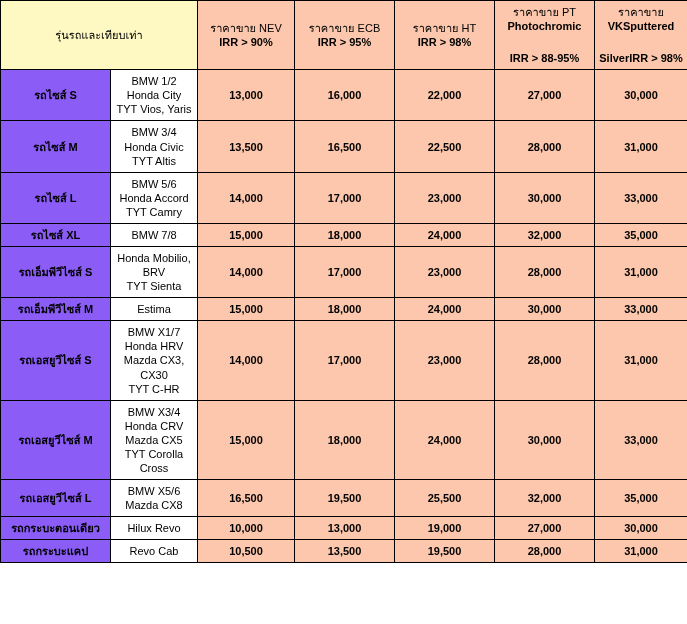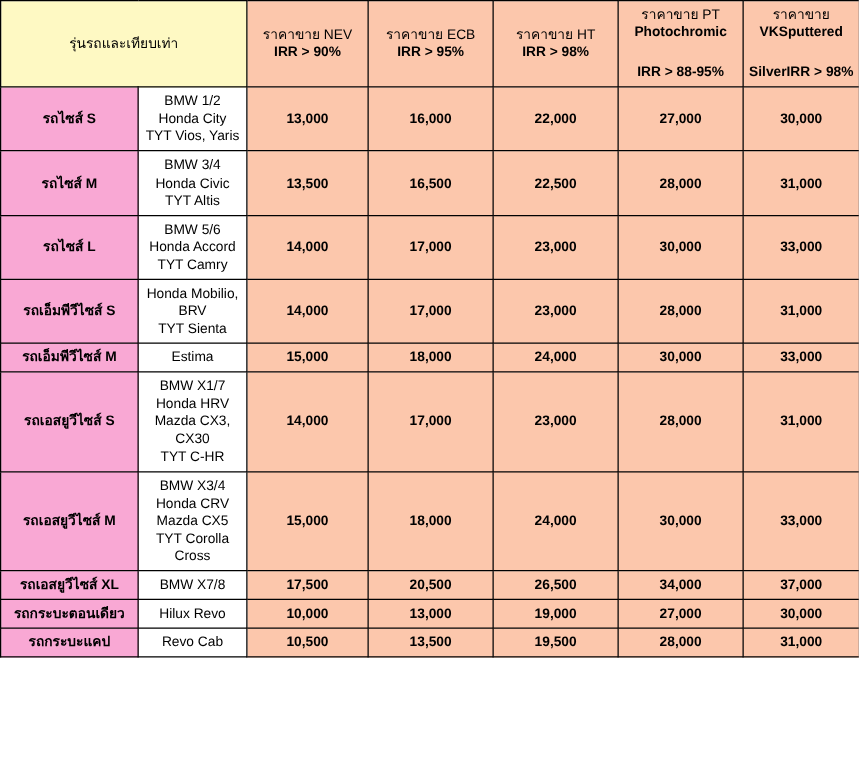--- a/index.html
+++ b/index.html
@@ -50,21 +50,21 @@
     line-height: 1.32;
   }
   thead th.price-head .hd-line1 { display: block; font-weight: normal; }
   thead th.price-head .hd-line2 { display: block; font-weight: bold; }
   thead th.price-head .hd-line3 { display: block; font-weight: bold; margin-top: 18px; }
   thead th.cat-head {
     font-size: 11.5px;
   }
 
   tbody td.cat-cell {
-    background: #f9a8d4;
+    background: #8b5cf6;
     font-weight: bold;
     font-size: 11px;
   }
   tbody td.model-cell {
     background: #ffffff;
     font-size: 11px;
     border-radius: 22px;
   }
   tbody td.price-cell {
     background: #fcc7ac;
@@ -147,20 +147,31 @@
           <span class="model-line">Honda Accord</span>
           <span class="model-line">TYT Camry</span>
         </td>
         <td class="price-cell">14,000</td>
         <td class="price-cell">17,000</td>
         <td class="price-cell">23,000</td>
         <td class="price-cell">30,000</td>
         <td class="price-cell">33,000</td>
       </tr>
       <tr>
+        <td class="cat-cell">รถไซส์ XL</td>
+        <td class="model-cell">
+          <span class="model-line">BMW 7/8</span>
+        </td>
+        <td class="price-cell">15,000</td>
+        <td class="price-cell">18,000</td>
+        <td class="price-cell">24,000</td>
+        <td class="price-cell">32,000</td>
+        <td class="price-cell">35,000</td>
+      </tr>
+      <tr>
         <td class="cat-cell">รถเอ็มพีวีไซส์ S</td>
         <td class="model-cell">
           <span class="model-line">Honda Mobilio, BRV</span>
           <span class="model-line">TYT Sienta</span>
         </td>
         <td class="price-cell">14,000</td>
         <td class="price-cell">17,000</td>
         <td class="price-cell">23,000</td>
         <td class="price-cell">28,000</td>
         <td class="price-cell">31,000</td>
@@ -198,29 +209,30 @@
           <span class="model-line">Mazda CX5</span>
           <span class="model-line">TYT Corolla Cross</span>
         </td>
         <td class="price-cell">15,000</td>
         <td class="price-cell">18,000</td>
         <td class="price-cell">24,000</td>
         <td class="price-cell">30,000</td>
         <td class="price-cell">33,000</td>
       </tr>
       <tr>
-        <td class="cat-cell">รถเอสยูวีไซส์ XL</td>
-        <td class="model-cell">
-          <span class="model-line">BMW X7/8</span>
-        </td>
-        <td class="price-cell">17,500</td>
-        <td class="price-cell">20,500</td>
-        <td class="price-cell">26,500</td>
-        <td class="price-cell">34,000</td>
-        <td class="price-cell">37,000</td>
+        <td class="cat-cell">รถเอสยูวีไซส์ L</td>
+        <td class="model-cell">
+          <span class="model-line">BMW X5/6</span>
+          <span class="model-line">Mazda CX8</span>
+        </td>
+        <td class="price-cell">16,500</td>
+        <td class="price-cell">19,500</td>
+        <td class="price-cell">25,500</td>
+        <td class="price-cell">32,000</td>
+        <td class="price-cell">35,000</td>
       </tr>
       <tr>
         <td class="cat-cell">รถกระบะตอนเดียว</td>
         <td class="model-cell">
           <span class="model-line">Hilux Revo</span>
         </td>
         <td class="price-cell">10,000</td>
         <td class="price-cell">13,000</td>
         <td class="price-cell">19,000</td>
         <td class="price-cell">27,000</td>

